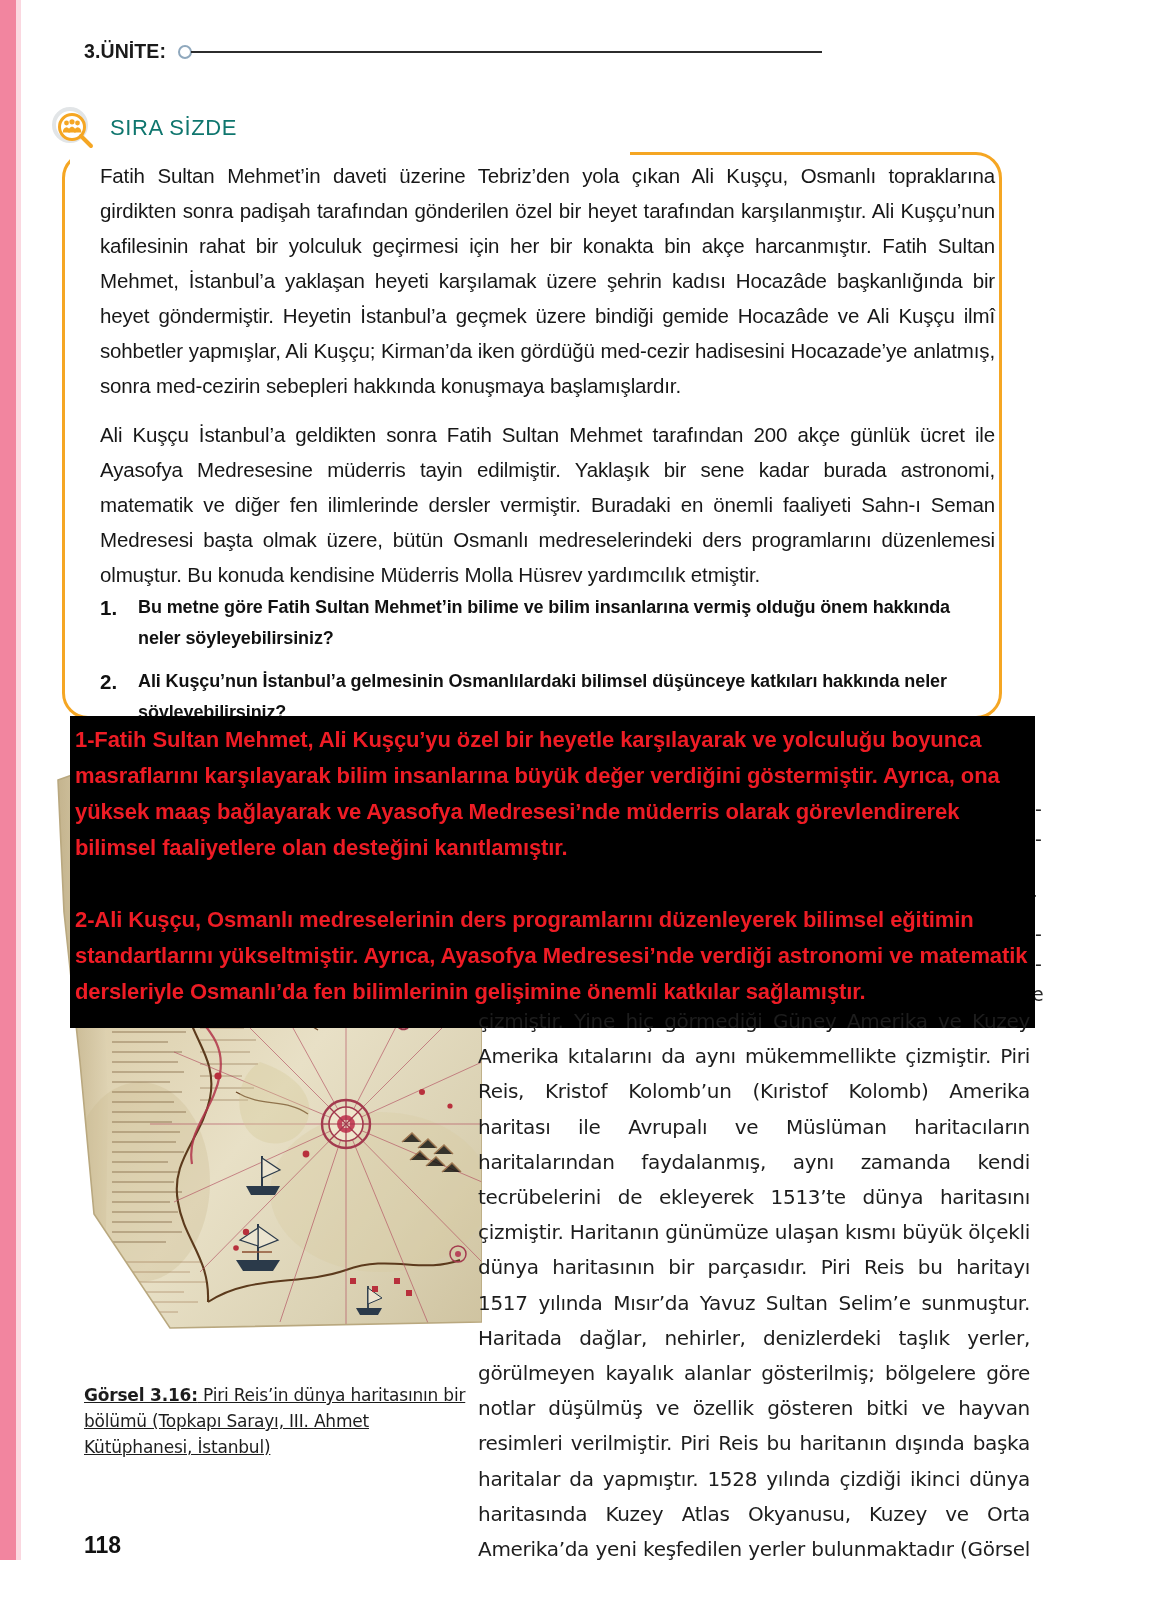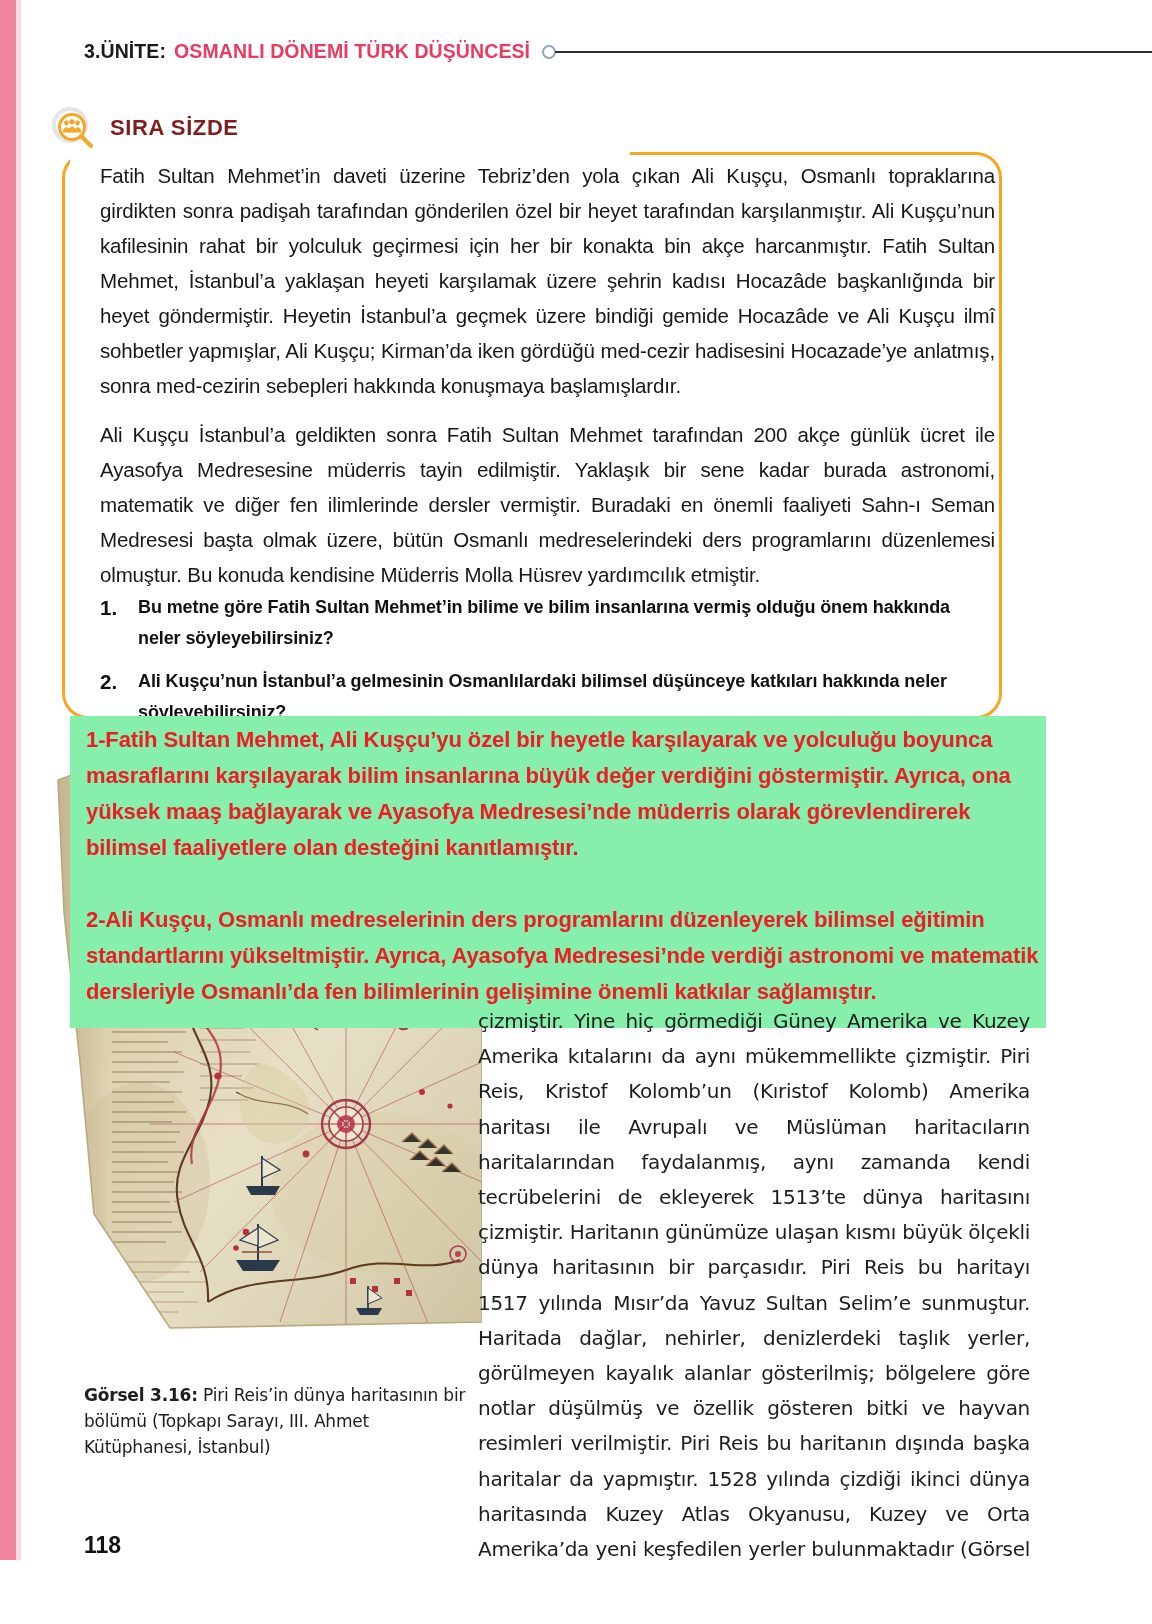--- a/index.html
+++ b/index.html
@@ -100,23 +100,23 @@
     gap: 14px;
   }
   .sira-icon {
     width: 48px; height: 48px;
     position: relative;
     flex: none;
   }
   .sira-label {
     font-family: "Liberation Sans", sans-serif;
     font-size: 22px;
-    font-weight: bold;
+    font-weight: normal;
     letter-spacing: 0.6px;
-    color: #7f1d1d;
+    color: #0f766e;
   }
 
   
   .boxbody {
     position: absolute;
     left: 100px;
     top: 158px;
     width: 895px;
   }
   .boxbody p {
@@ -176,22 +176,22 @@
     height: 572px;
   }
   .map-svg { display: block; width: 100%; height: 100%; }
 
   
   .answers {
     position: absolute;
     left: 70px;
     top: 716px;
     width: 960px;
-    background: #86efac;
-    padding: 6px 0 18px 16px;
+    background: #000000;
+    padding: 6px 0 18px 5px;
   }
   .answers p {
     margin: 0;
     font-family: "Liberation Sans", sans-serif;
     font-weight: bold;
     font-size: 22px;
     line-height: 36px;
     color: #ee1c25;
     letter-spacing: -0.1px;
   }
@@ -219,20 +219,21 @@
   .caption {
     position: absolute;
     left: 84px;
     top: 1382px;
     width: 392px;
     font-family: "DejaVu Sans", sans-serif;
     font-size: 17px;
     line-height: 26px;
     color: #1d1d1d;
     letter-spacing: -0.2px;
+    text-decoration: underline;
   }
   .caption b { font-weight: bold; }
 
   
   .folio {
     position: absolute;
     left: 84px;
     top: 1532px;
     font-family: "Liberation Sans", sans-serif;
     font-weight: bold;
@@ -252,21 +253,20 @@
 </head>
 <body>
 
 <div class="page">
 
   <div class="spine"></div>
   <div class="spine-inner"></div>
 
   <div class="runhead">
     <span class="runhead-unit">3.ÜNİTE:</span>
-    <span class="runhead-title">OSMANLI DÖNEMİ TÜRK DÜŞÜNCESİ</span>
     <span class="runhead-dot"></span>
     <span class="runhead-rule"></span>
   </div>
 
   <div class="activity-frame"></div>
   <div class="activity-frame-mask"></div>
 
   <div class="sira-head">
     <span class="sira-icon">
       <svg viewBox="0 0 48 48" width="48" height="48" aria-hidden="true">

